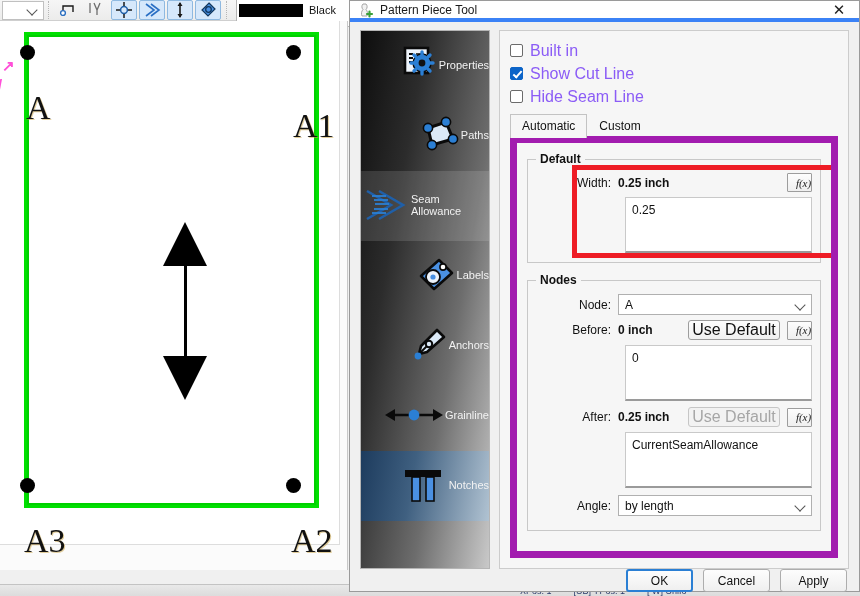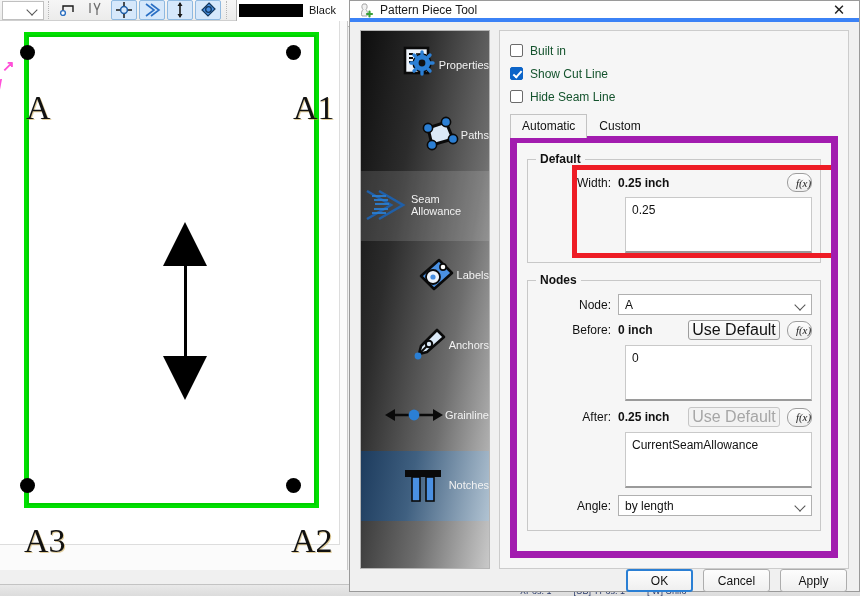--- a/index.html
+++ b/index.html
@@ -173,21 +173,21 @@
   .chk {
     width:13px; height:13px; border:1px solid #6b6b6b; background:#fff;
     border-radius:2px; margin-right:7px; position:relative; flex:none;
   }
   .chk.on { background:#0c64c8; border-color:#0c64c8; }
   .chk.on:after {
     content:""; position:absolute; left:4px; top:1px;
     width:3px; height:7px; border:solid #fff; border-width:0 2px 2px 0;
     transform:rotate(42deg);
   }
-  .chk-lbl { font-size:12px; color:#14532d; }
+  .chk-lbl { font-size:16px; color:#8b5cf6; }
 
   
   #tabs { display:flex; margin-top:5px; position:relative; z-index:2; }
   .tab {
     padding:4px 11px 5px 11px; font-size:12px; color:#111;
     border:1px solid transparent; border-bottom:none; cursor:pointer;
     position:relative; top:1px;
   }
   .tab.sel { background:#f6f6f6; border-color:#c3c3c3; }
   #tab-pane {
@@ -203,21 +203,21 @@
   fieldset.grp legend {
     font-size:12px; font-weight:bold; color:#111; padding:0 4px;
   }
   .frow { display:flex; align-items:center; margin-bottom:5px; }
   .flabel {
     width:82px; text-align:right; padding-right:7px;
     font-size:12px; color:#111; flex:none;
   }
   .fvalue { font-size:12px; color:#111; flex:1;font-weight:bold; }
   .fx-btn {
-    width:25px; height:19px; border:1px solid #9d9d9d; border-radius:9px;
+    width:25px; height:19px; border:1px solid #9d9d9d; border-radius:1px;
     background:linear-gradient(to bottom,#fdfdfd,#efefef);
     font-family:"Liberation Serif", serif; font-style:italic;
     font-size:11px; color:#222;
     display:flex; align-items:center; justify-content:center;
     cursor:pointer; flex:none;padding-left:8px;
   }
   .use-default {
     height:20px; min-width:92px; border:1px solid #9d9d9d; border-radius:3px;
     background:linear-gradient(to bottom,#fdfdfd,#f0f0f0);
     font-size:16px; color:#111;
@@ -335,21 +335,21 @@
           <div class="node-dot" style="left:262px; top:446px;"></div>
 
           <div id="grainline">
             <div class="grain-arrow grain-up"></div>
             <div id="grain-stem"></div>
             <div class="grain-arrow grain-dn"></div>
           </div>
         </div>
 
         <div class="node-lbl" style="left:26px;  top:70px;">A</div>
-        <div class="node-lbl" style="left:293px; top:70px;">A1</div>
+        <div class="node-lbl" style="left:293px; top:88px;">A1</div>
         <div class="node-lbl" style="left:24px;  top:503px;">A3</div>
         <div class="node-lbl" style="left:291px; top:503px;">A2</div>
       </div>
     </div>
 
     <div id="statusbar">
       <span class="sb-item">XPos: 1</span>
       <span class="sb-item">[UB] YPos: 1</span>
       <span class="sb-item">[ W] Unifo</span>
     </div>

